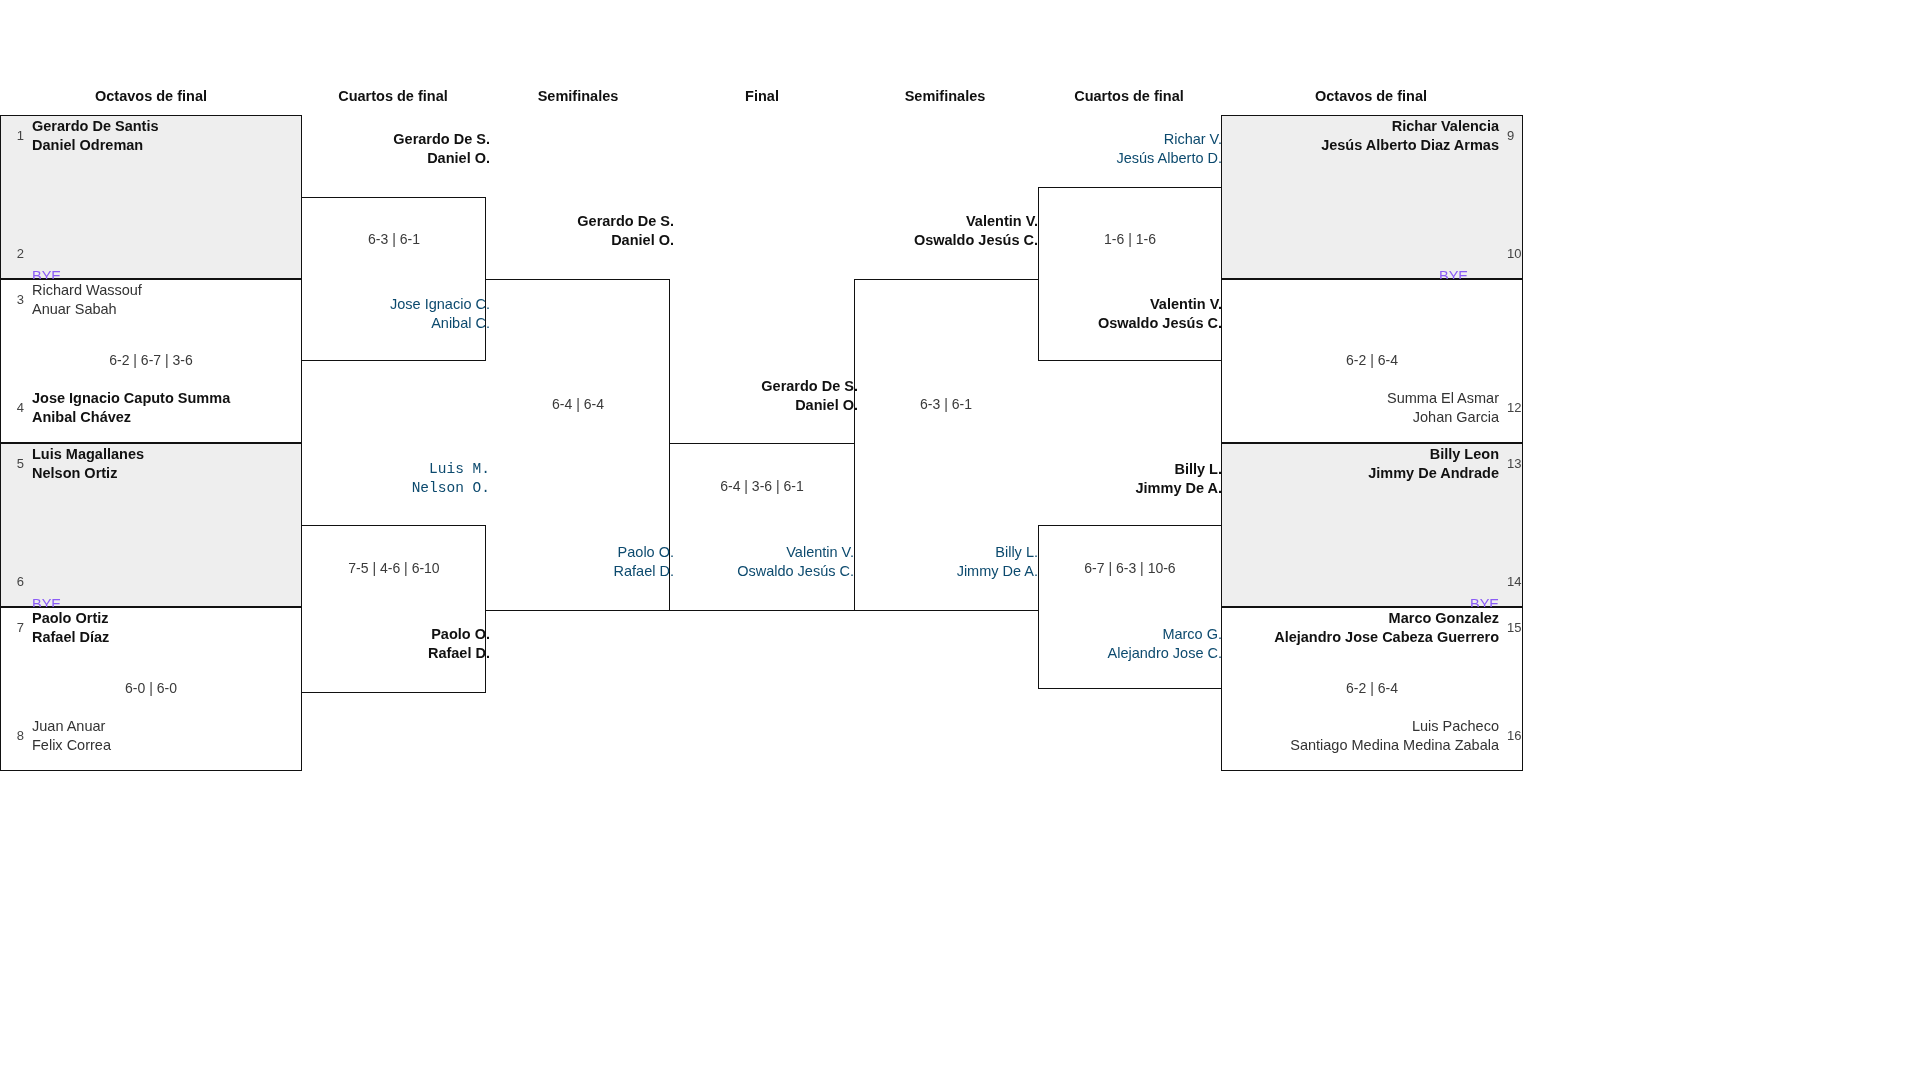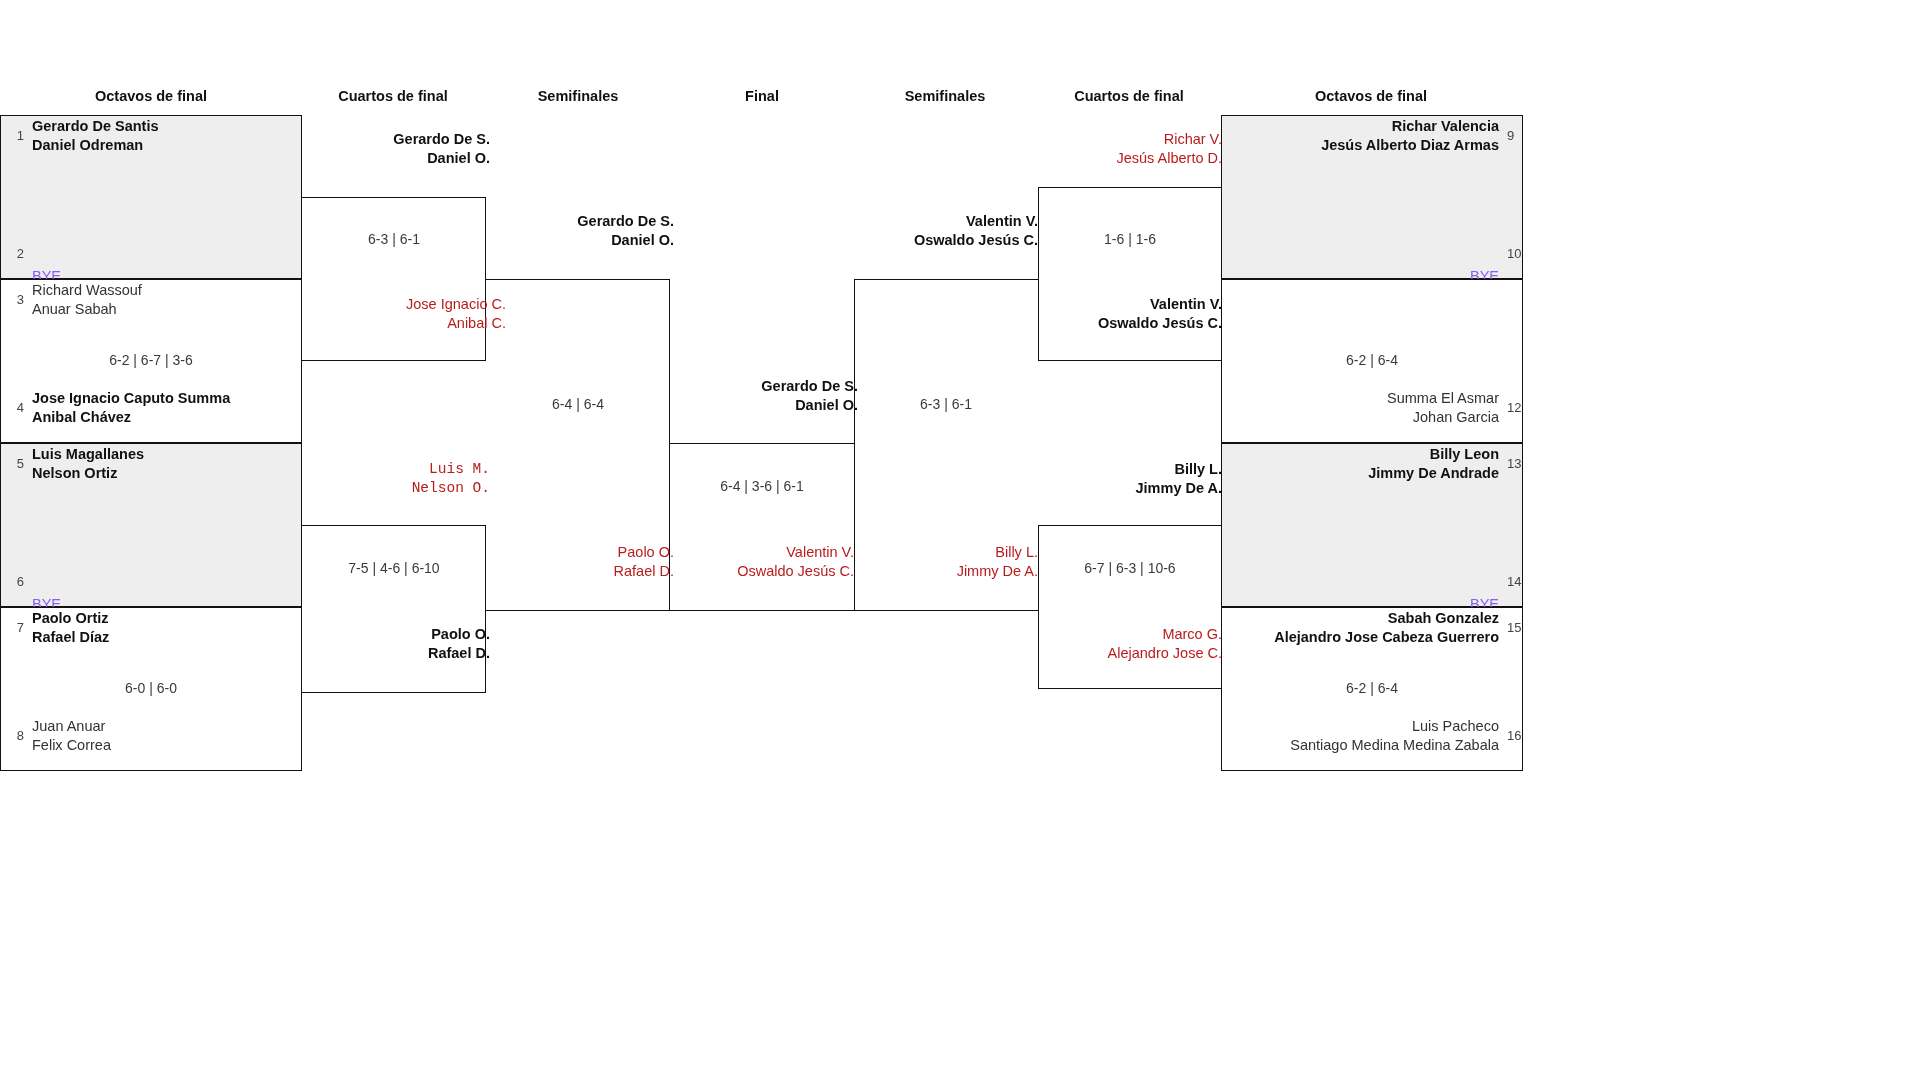--- a/index.html
+++ b/index.html
@@ -52,21 +52,21 @@
   }
 
   
   .mbox{position:absolute;box-sizing:border-box;border:1px solid #111;background:transparent;}
   .mbox.noleft{border-left:none;}
   .mbox.noright{border-right:none;}
 
   .mteam{position:absolute;line-height:19px;white-space:nowrap;font-size:14.5px;}
   .mteam.left{text-align:right;}
   .mteam.right{text-align:right;}
-  .mteam .nm{color:#b91c1c;}
+  .mteam .nm{color:#0c4a6e;}
   .mteam.win .nm{font-weight:700;color:#111;}
   .mscore{position:absolute;font-size:14px;color:#3a3a3a;white-space:nowrap;text-align:center;}
 </style>
 </head>
 <body>
 
 <div class="root">
 
 
   <div class="round-head" style="left:51px;width:200px;">Octavos de final</div>
@@ -140,21 +140,21 @@
       <div class="pname">Felix Correa</div>
     </div>
   </div>
 
   <div class="mbox noleft" style="left:302px;top:197px;width:184px;height:164px;"></div>
   <div class="mteam left win" style="left:310px;top:130px;width:180px;">
     <div class="nm">Gerardo De S.</div>
     <div class="nm">Daniel O.</div>
   </div>
   <div class="mscore" style="left:302px;top:231px;width:184px;">6-3 | 6-1</div>
-  <div class="mteam left" style="left:310px;top:295px;width:180px;margin-left:16px;">
+  <div class="mteam left" style="left:310px;top:295px;width:180px;">
     <div class="nm">Jose Ignacio C.</div>
     <div class="nm">Anibal C.</div>
   </div>
 
   <div class="mbox noleft" style="left:302px;top:525px;width:184px;height:168px;"></div>
   <div class="mteam left" style="left:310px;top:460px;width:180px;font-family:Liberation Mono, monospace;">
     <div class="nm">Luis M.</div>
     <div class="nm">Nelson O.</div>
   </div>
   <div class="mscore" style="left:302px;top:560px;width:184px;">7-5 | 4-6 | 6-10</div>
@@ -219,21 +219,21 @@
   </div>
 
   <div class="oct-box right shaded" style="left:1221px;top:115px;width:302px;height:164px;"></div>
   <div class="seedrow right" style="top:117px;width:290px;right:397px;">
     <div class="seed-num">9</div>
     <div class="pair win">
       <div class="pname">Richar Valencia</div>
       <div class="pname">Jesús Alberto Diaz Armas</div>
     </div>
   </div>
-  <div class="seedrow right bye" style="top:235px;width:290px;right:397px;">
+  <div class="seedrow right bye" style="top:235px;width:290px;right:397px;gap:31px;">
     <div class="seed-num">10</div>
     <div class="pair">
       <div class="pname">BYE</div>
     </div>
   </div>
 
   <div class="oct-box right" style="left:1221px;top:279px;width:302px;height:164px;"></div>
   <div class="oct-score" style="left:1221px;top:352px;width:302px;">6-2 | 6-4</div>
   <div class="seedrow right" style="top:389px;width:290px;right:397px;">
     <div class="seed-num">12</div>
@@ -255,21 +255,21 @@
     <div class="seed-num">14</div>
     <div class="pair">
       <div class="pname">BYE</div>
     </div>
   </div>
 
   <div class="oct-box right" style="left:1221px;top:607px;width:302px;height:164px;"></div>
   <div class="seedrow right" style="top:609px;width:290px;right:397px;">
     <div class="seed-num">15</div>
     <div class="pair win">
-      <div class="pname">Sabah Gonzalez</div>
+      <div class="pname">Marco Gonzalez</div>
       <div class="pname">Alejandro Jose Cabeza Guerrero</div>
     </div>
   </div>
   <div class="oct-score" style="left:1221px;top:680px;width:302px;">6-2 | 6-4</div>
   <div class="seedrow right" style="top:717px;width:290px;right:397px;">
     <div class="seed-num">16</div>
     <div class="pair">
       <div class="pname">Luis Pacheco</div>
       <div class="pname">Santiago Medina Medina Zabala</div>
     </div>

